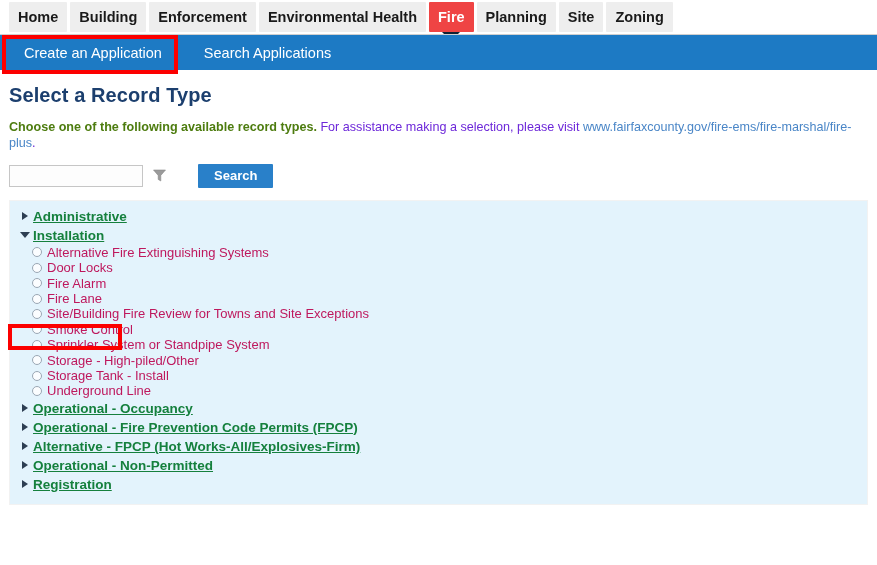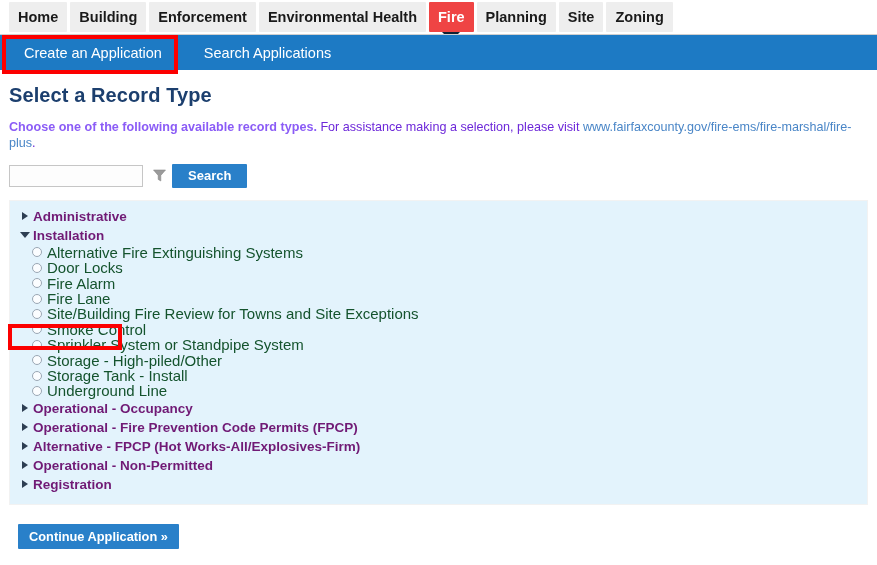--- a/index.html
+++ b/index.html
@@ -94,21 +94,21 @@
     color: #1c3f6e;
     letter-spacing: .1px;
   }
 
   .instructions {
     margin-top: 12px;
     font-size: 12.6px;
     color: #333333;
     line-height: 1.3;
   }
-  .instructions .strong { font-weight: bold; color: #8b5cf6; }
+  .instructions .strong { font-weight: bold; color: #4d7c0f; }
   .instructions .muted { color: #6d28d9; }
   .instructions .link {
     color: #4a86c7;
     text-decoration: none;
     cursor: pointer;
   }
 
   
   .searchrow {
     margin-top: 12px;
@@ -127,21 +127,21 @@
   }
   .funnel {
     width: 22px;
     display: flex;
     justify-content: center;
     align-items: center;
     margin-left: 5px;
     cursor: pointer;
   }
   .btn-search {
-    margin-left: 2px;
+    margin-left: 28px;
     background: #2980c9;
     color: #ffffff;
     border: none;
     font-weight: bold;
     font-size: 13px;
     height: 24px;
     padding: 0 16px;
     cursor: pointer;
     font-family: "Liberation Sans", sans-serif;
     border-radius: 1px;
@@ -178,22 +178,23 @@
   }
   .tri-down {
     width: 0; height: 0;
     border-left: 5px solid transparent;
     border-right: 5px solid transparent;
     border-top: 6px solid #2d3e52;
   }
   .acc-label {
     font-size: 13.5px;
     font-weight: bold;
-    color: #701a75;
+    color: #15803d;
     white-space: nowrap;
+    text-decoration: underline;
   }
 
   .radio-list {
     margin: 0;
     padding: 0 0 0 22px;
     list-style: none;
   }
   .radio-item {
     display: flex;
     align-items: center;
@@ -203,22 +204,22 @@
   .radio-dot {
     width: 10px;
     height: 10px;
     border: 1px solid #9aa7b4;
     border-radius: 50%;
     background: #fbfdff;
     flex: none;
     margin-right: 5px;
   }
   .radio-label {
-    font-size: 15px;
-    color: #14532d;
+    font-size: 13px;
+    color: #be185d;
     white-space: nowrap;
   }
 
   
   .footer { padding: 19px 0 0 9px; }
   .btn-continue {
     background: #2980c9;
     color: #ffffff;
     border: none;
     font-weight: bold;
@@ -353,17 +354,14 @@
       <div class="acc-row">
         <span class="acc-arrow">
           <span class="tri-right"></span>
         </span>
         <span class="acc-label">Registration</span>
       </div>
     </div>
 
   <div class="hl" id="hl-doorlocks"></div>
 
-  <div class="footer">
-    <button class="btn-continue">Continue Application »</button>
-  </div>
 
 </div>
 
 </body></html>

